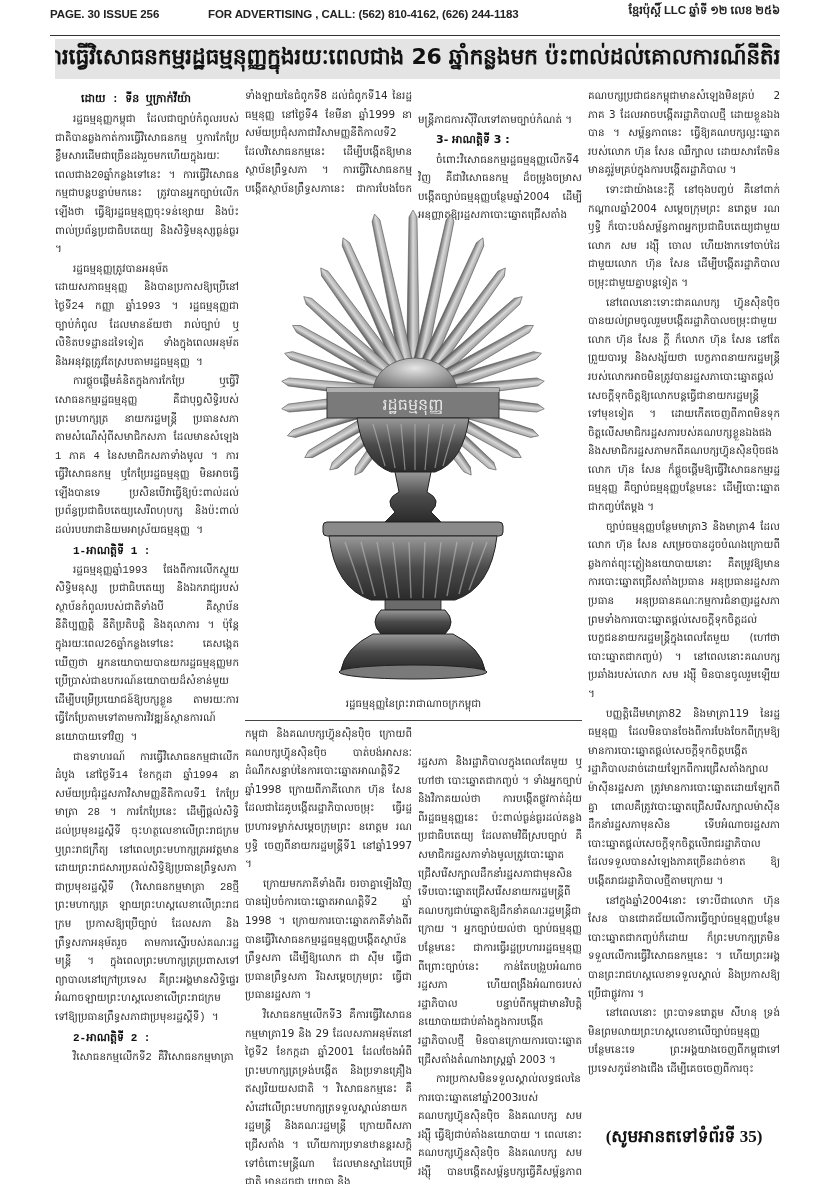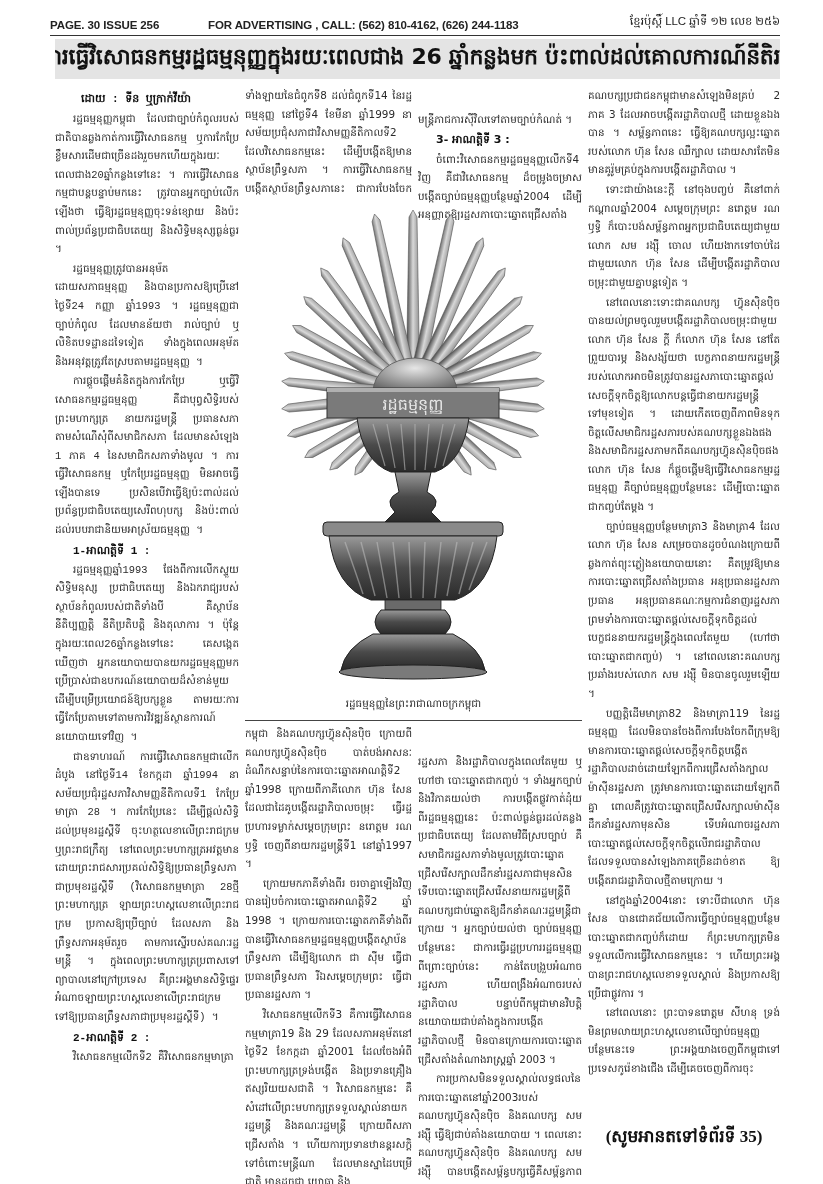--- a/index.html
+++ b/index.html
@@ -4,25 +4,25 @@
 <style>
   * { box-sizing: border-box; margin: 0; padding: 0; }
   html, body { width: 823px; height: 1184px; background: #ffffff; overflow: hidden; }
   body { position: relative; font-family: "DejaVu Sans", sans-serif; color: #222; }
 
   .page-header {
     position: absolute; left: 50px; top: 18px; width: 730px; height: 18px;
     border-bottom: 1.5px solid #333;
     display: flex; align-items: flex-end; justify-content: space-between;
     font-family: "Liberation Sans", sans-serif; font-size: 11.5px; font-weight: bold;
-    color: #222; padding-bottom: 4px; letter-spacing: -0.1px;
+    color: #222; padding-bottom: 15px; letter-spacing: -0.1px;
   }
   .page-header .h-left { width: 120px; }
   .page-header .h-mid { flex: 1; text-align: left; padding-left: 38px; margin-top: 8px; }
-  .page-header .h-right { font-weight: normal; font-size: 11.5px; }
+  .page-header .h-right { font-weight: bold; font-size: 11.5px; }
 
   .headline-bar {
     position: absolute; left: 55px; top: 39px; width: 725px; height: 40px;
     background: #e4e4e4; display: flex; align-items: center; justify-content: center;
     font-size: 22px; font-weight: bold; color: #111; white-space: nowrap; overflow: hidden;
     letter-spacing: -0.3px;
   }
 
   .col {
     position: absolute; font-size: 10.4px; line-height: 18.6px; color: #2a2a2a;

